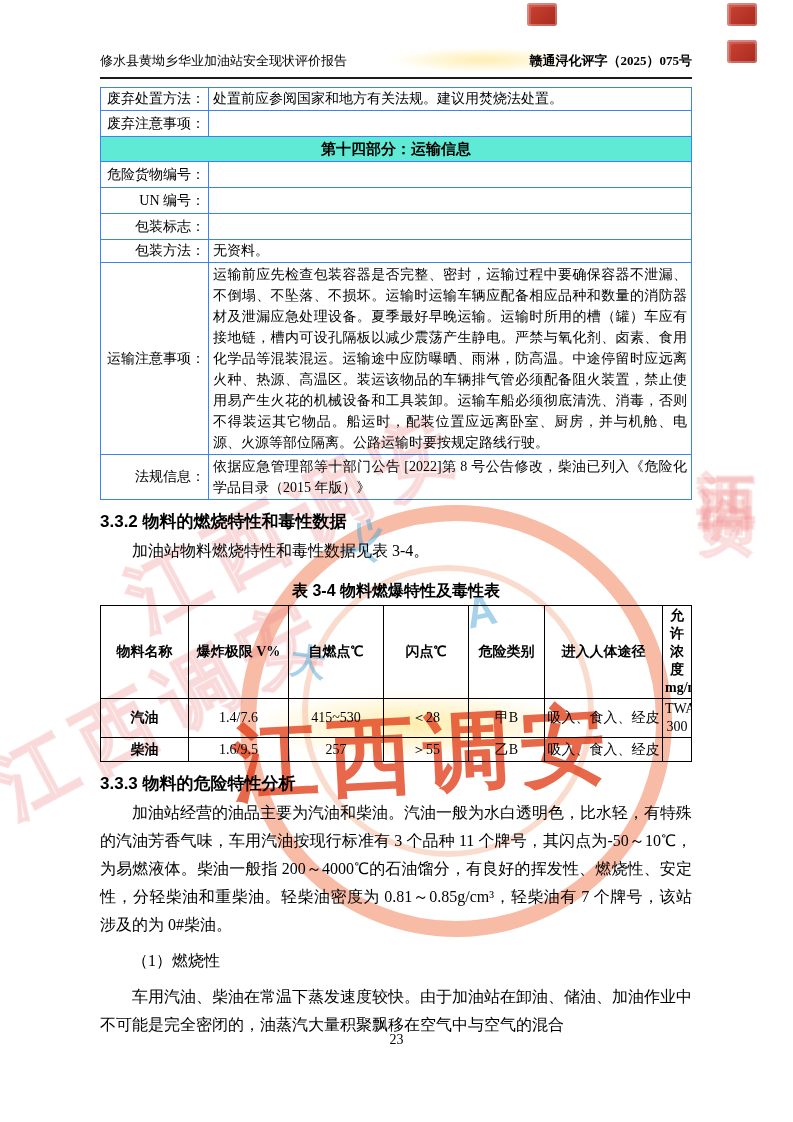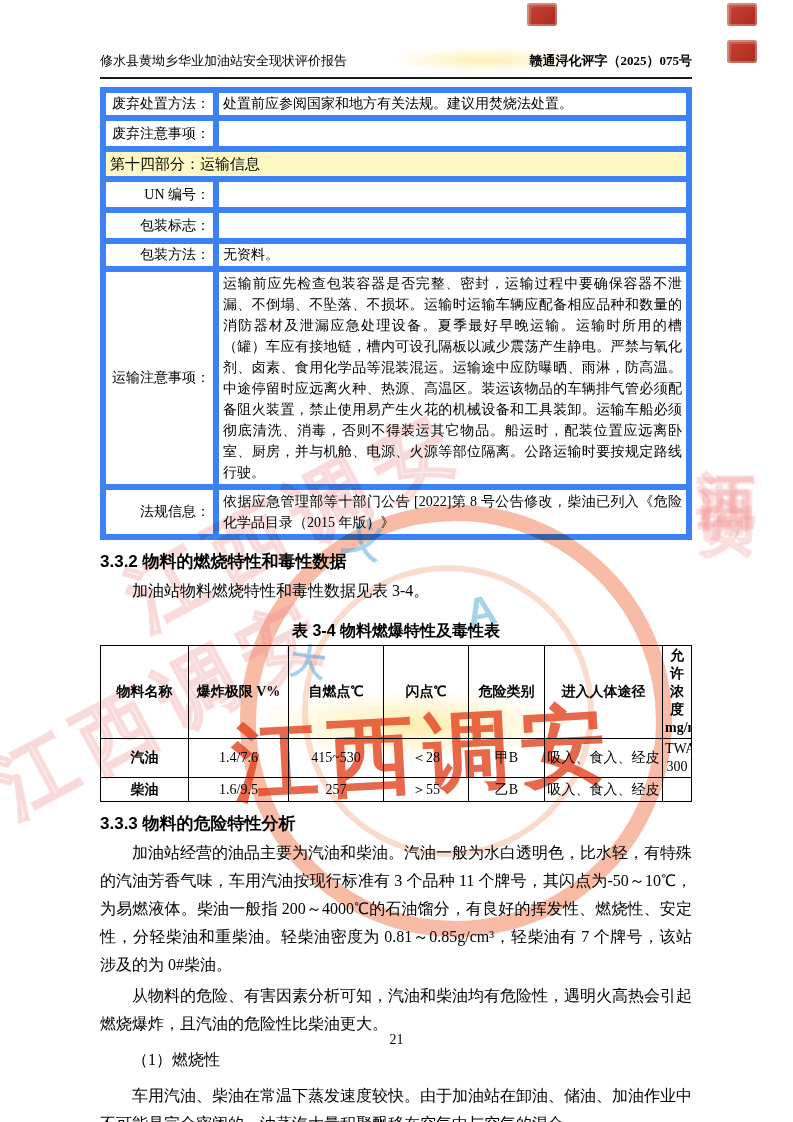--- a/index.html
+++ b/index.html
@@ -7,24 +7,24 @@
         font-family:"Liberation Serif",serif;color:#000;margin:0 auto;}
   .content{position:absolute;left:100px;top:52px;width:592px;}
 
   
   .header{display:flex;justify-content:space-between;align-items:flex-end;
           font-size:13px;padding-bottom:7px;border-bottom:2px solid #1a1a1a;}
   .header .right{font-weight:bold;}
 
   
   table.msds{width:100%;border-collapse:collapse;margin-top:8px;font-size:14px;table-layout:fixed;}
-  table.msds td{border:6px solid #3b82f6;padding:1px 4px;vertical-align:middle;line-height:20px;}
+  table.msds td{border:1px solid #3b82f6;padding:1px 4px;vertical-align:middle;line-height:20px;}
   table.msds td.lbl{width:100px;text-align:right;padding-right:3px;}
   table.msds tr.empty td{height:23px;}
-  table.msds tr.section td{font-weight:normal;background:#fef9c3;
+  table.msds tr.section td{text-align:center;font-weight:bold;background:#5eead4;
        font-family:"Liberation Sans",sans-serif;font-size:15px;height:22px;}
   table.msds tr.tall td.val{line-height:21px;text-align:justify;}
 
   
   .sec-heading{font-family:"Liberation Sans",sans-serif;font-weight:bold;font-size:17px;
        margin:10px 0 4px 0;}
   p.body{font-size:16px;line-height:28px;text-indent:2em;margin:3px 0;text-align:justify;}
   p.sub{font-size:16px;line-height:28px;text-indent:2em;margin:8px 0;}
 
   
@@ -105,20 +105,24 @@
         <td class="val">处置前应参阅国家和地方有关法规。建议用焚烧法处置。</td>
       </tr>
       <tr class="empty">
         <td class="lbl">废弃注意事项：</td>
         <td class="val"></td>
       </tr>
       <tr class="section">
         <td colspan="2">第十四部分：运输信息</td>
       </tr>
       <tr class="empty">
+        <td class="lbl">危险货物编号：</td>
+        <td class="val"></td>
+      </tr>
+      <tr class="empty">
         <td class="lbl">UN 编号：</td>
         <td class="val"></td>
       </tr>
       <tr class="empty">
         <td class="lbl">包装标志：</td>
         <td class="val"></td>
       </tr>
       <tr>
         <td class="lbl">包装方法：</td>
         <td class="val">无资料。</td>
@@ -174,20 +178,19 @@
         <td>＞55</td>
         <td>乙B</td>
         <td>吸入、食入、经皮</td>
         <td></td>
       </tr>
     </tbody>
       </table>
 
     <div class="sec-heading">3.3.3 物料的危险特性分析</div>
     <p class="body">加油站经营的油品主要为汽油和柴油。汽油一般为水白透明色，比水轻，有特殊的汽油芳香气味，车用汽油按现行标准有 3 个品种 11 个牌号，其闪点为-50～10℃，为易燃液体。柴油一般指 200～4000℃的石油馏分，有良好的挥发性、燃烧性、安定性，分轻柴油和重柴油。轻柴油密度为 0.81～0.85g/cm³，轻柴油有 7 个牌号，该站涉及的为 0#柴油。</p>
-    <p class="body">从物料的危险、有害因素分析可知，汽油和柴油均有危险性，遇明火高热会引起燃烧爆炸，且汽油的危险性比柴油更大。</p>
     <p class="sub">（1）燃烧性</p>
     <p class="body">车用汽油、柴油在常温下蒸发速度较快。由于加油站在卸油、储油、加油作业中不可能是完全密闭的，油蒸汽大量积聚飘移在空气中与空气的混合</p>
 
   </div>
 
-  <div class="pagenum">21</div>
+  <div class="pagenum">23</div>
 </div>
 
 </body></html>

